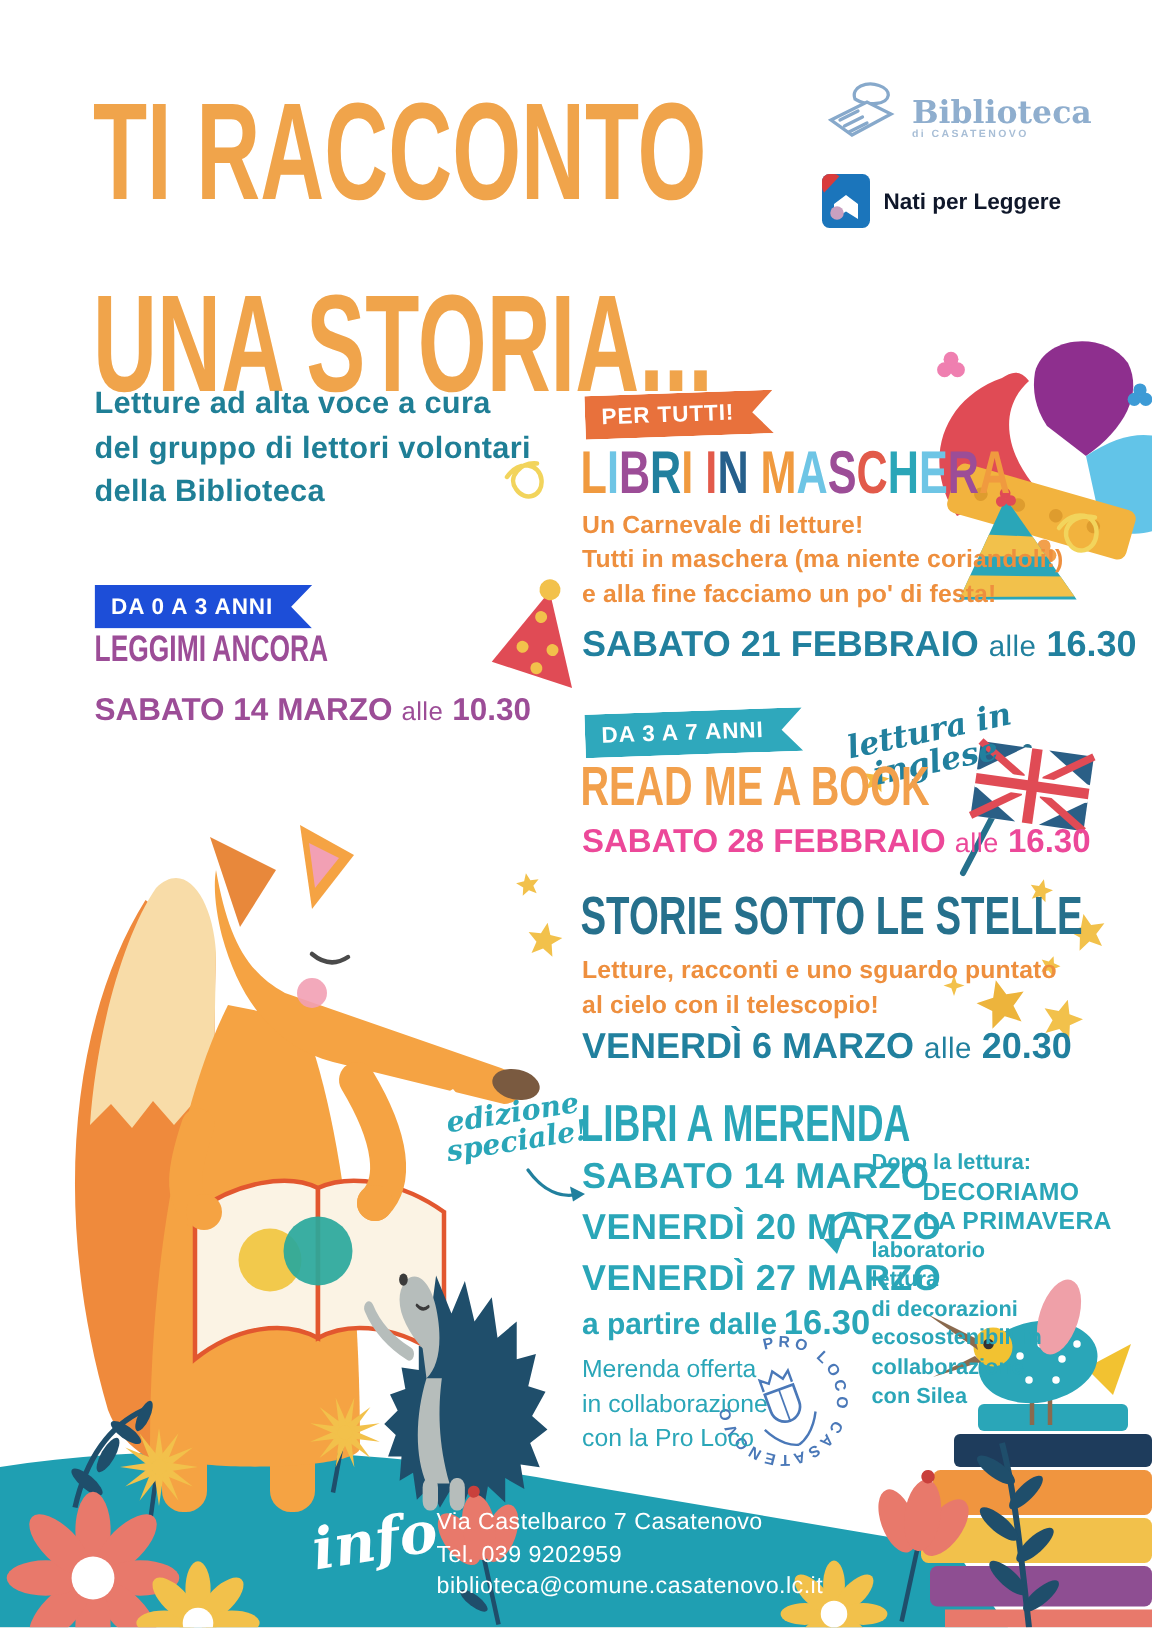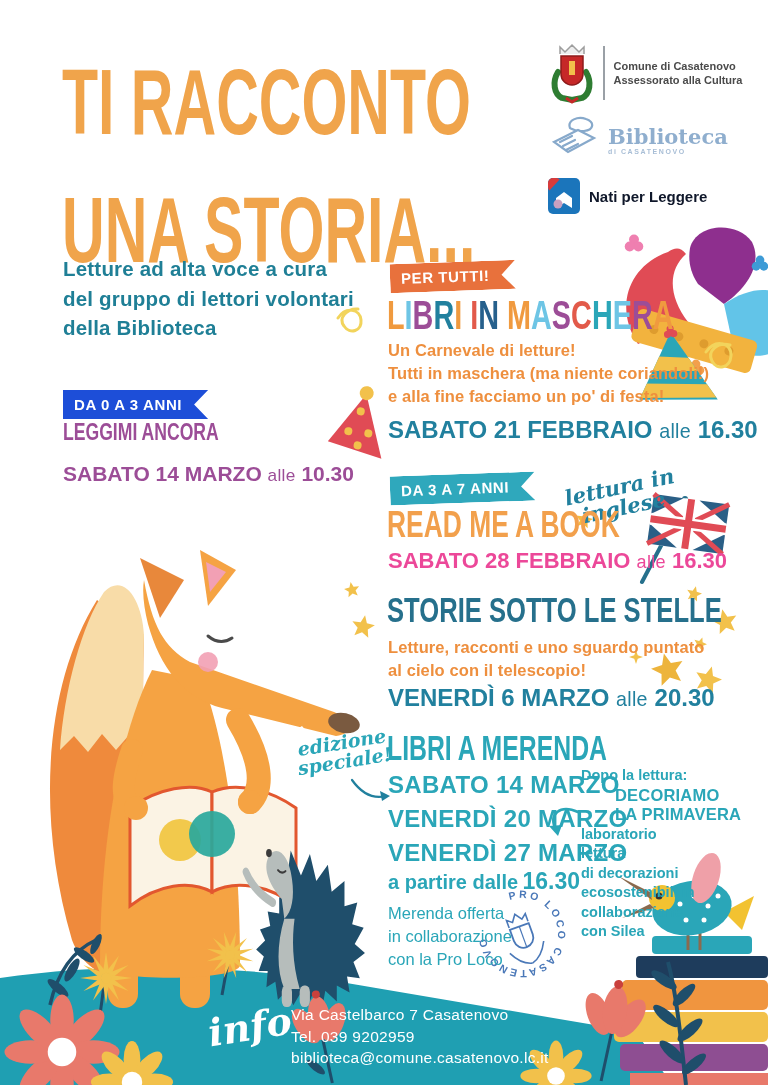--- a/index.html
+++ b/index.html
@@ -313,34 +313,20 @@
       <polygon points="558,836 549,826 562,825" fill="#2AA6B8"></polygon>
     </g>
   </svg>
 
   <div class="abs txt title">
     <div>TI RACCONTO</div>
     <div>UNA STORIA...</div>
   </div>
 
   <div class="abs txt logos">
-    <div class="logo-row">
-      <svg width="48" height="62" viewBox="0 0 48 62">
-        <path d="M10,30 C4,40 6,52 14,56 L24,58 L34,56 C42,52 44,40 38,30" fill="none" stroke="#2E7D32" stroke-width="6" stroke-linecap="round"></path>
-        <polyline points="12,12 12,5 17,10 24,3 31,10 36,5 36,12" fill="#EDEDED" stroke="#9E9E9E" stroke-width="1.5"></polyline>
-        <path d="M13,14 h22 v18 a11,11 0 0 1 -22,0 Z" fill="#C62828" stroke="#8E1B1B" stroke-width="1.5"></path>
-        <rect x="21" y="19" width="6" height="14" fill="#F2C14B"></rect>
-        <path d="M18,56 l6,4 6,-4" stroke="#C62828" stroke-width="3" fill="none"></path>
-      </svg>
-      <div class="logo-divider"></div>
-      <div class="comune-text">
-        <div>Comune di Casatenovo</div>
-        <div>Assessorato alla Cultura</div>
-      </div>
-    </div>
     <div class="logo-row" style="margin-top:12px;">
       <svg width="54" height="48" viewBox="0 0 54 48" style="flex:none;">
         <g fill="none" stroke="#87A9CB" stroke-width="2.2" stroke-linecap="round">
           <path d="M22,12 c-3,-8 8,-12 16,-9 c9,3 8,11 -2,12 c-8,1 -12,-2 -14,-3 Z"></path>
           <path d="M6,26 L30,14 L46,22 L20,36 Z" fill="#ffffff"></path>
           <path d="M12,26 l12,-6 M15,30 l12,-6 M18,34 l12,-6"></path>
         </g>
       </svg>
       <div style="margin-left:6px;">
         <div class="bib-name">Biblioteca</div>

